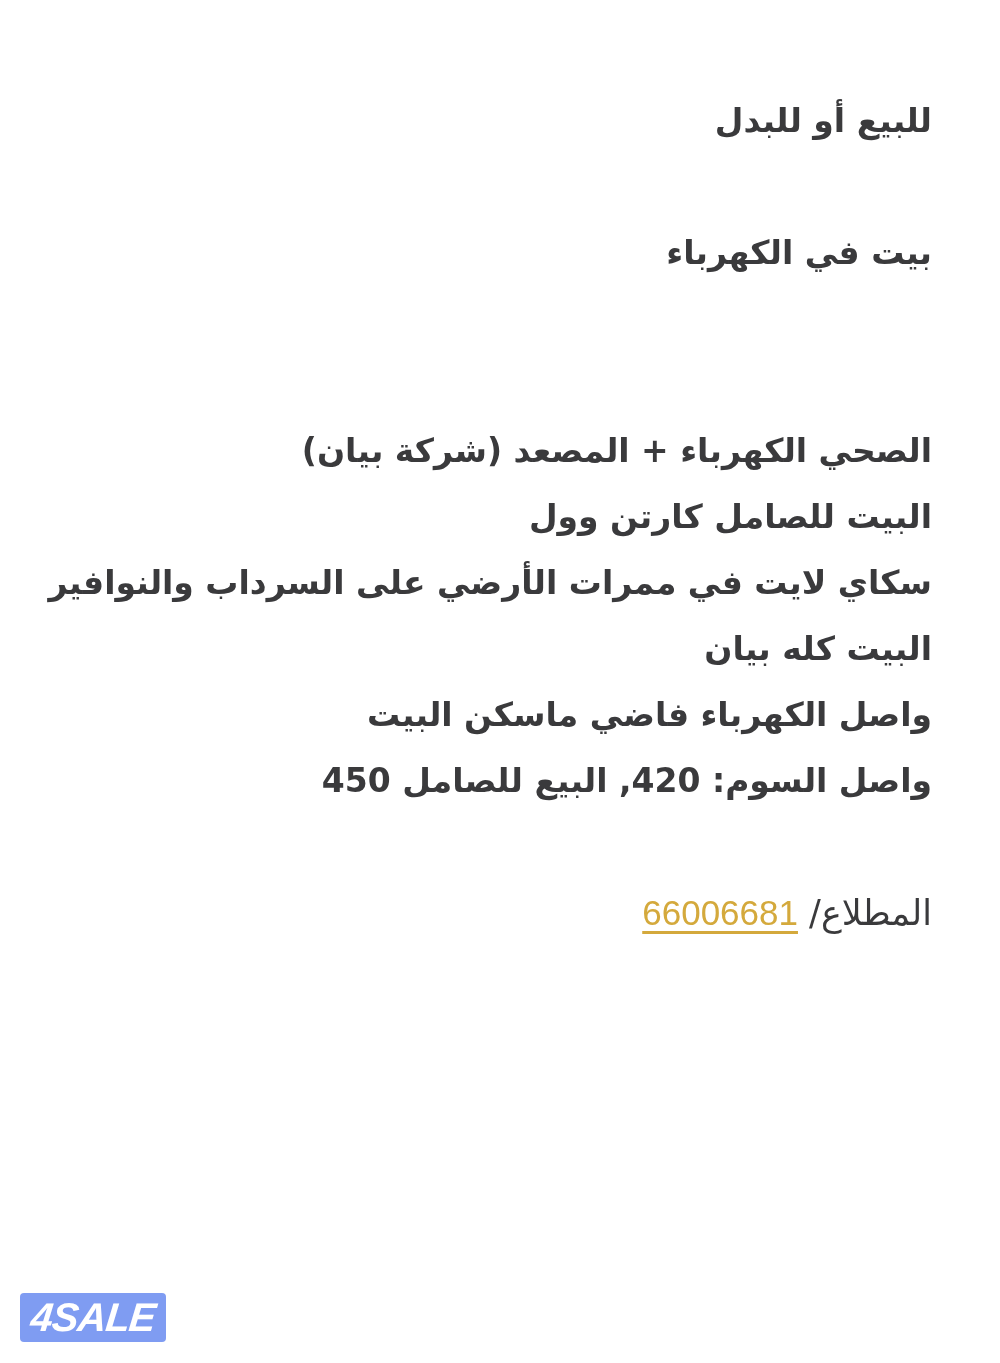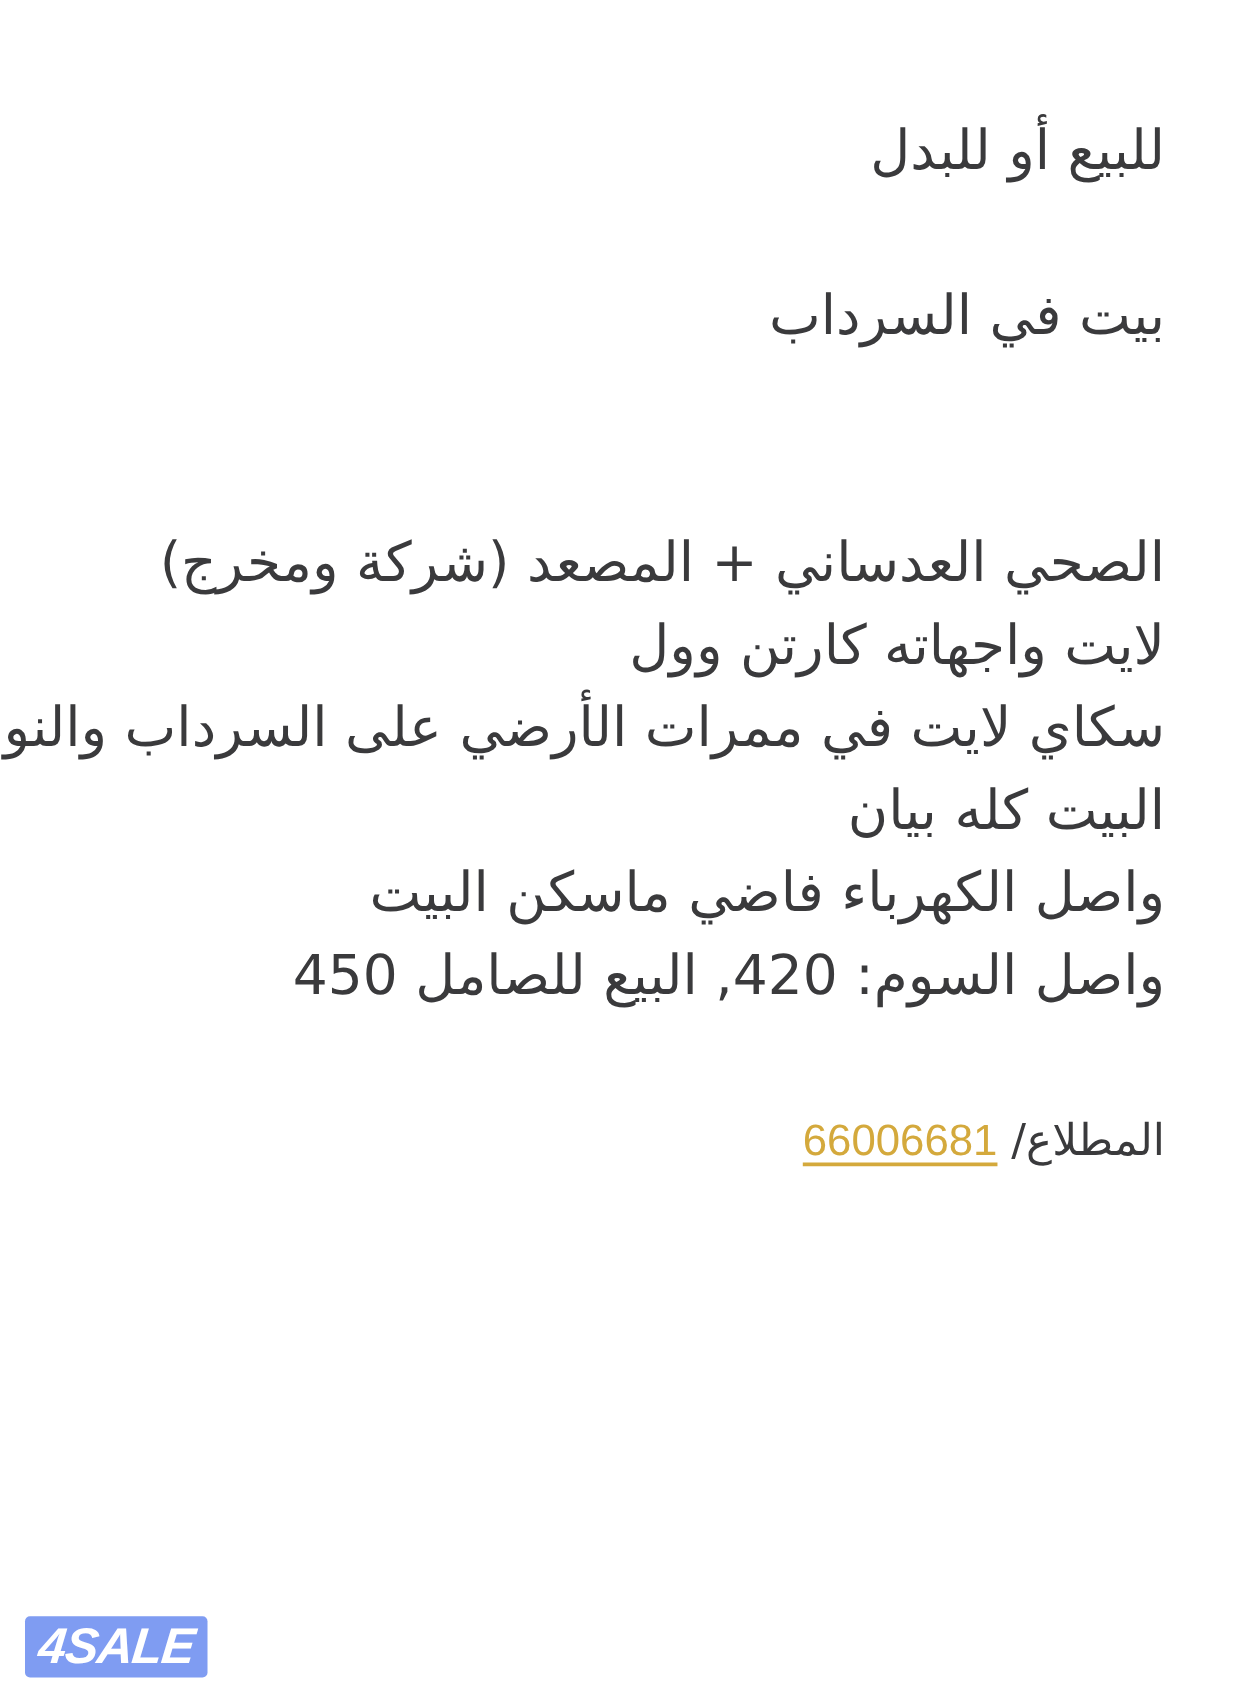--- a/index.html
+++ b/index.html
@@ -17,22 +17,22 @@
     .doc {
       position: absolute;
       top: 88px;
       right: 68px;
       width: 900px;
       direction: rtl;
       text-align: right;
       color: #3a3a3c;
     }
     .line {
-      font-size: 44px;
-      font-weight: normal;
+      font-size: 33px;
+      font-weight: bold;
       line-height: 66px;
       height: 66px;
       white-space: nowrap;
       letter-spacing: -0.5px;
     }
     .gap {
       height: 66px;
     }
     .contact {
       font-size: 35px;
@@ -75,27 +75,27 @@
       transform: skewX(-6deg);
     }
   </style>
 </head>
 <body>
 
 <div class="doc">
   <div class="line">للبيع أو للبدل</div>
   <div class="gap"></div>
 
-  <div class="line">بيت في السرداب</div>
+  <div class="line">بيت في الكهرباء</div>
   <div class="gap"></div>
 
   <div class="gap"></div>
 
-  <div class="line">الصحي العدساني + المصعد (شركة ومخرج)</div>
-  <div class="line">لايت واجهاته كارتن وول</div>
+  <div class="line">الصحي الكهرباء + المصعد (شركة بيان)</div>
+  <div class="line">البيت للصامل كارتن وول</div>
   <div class="line">سكاي لايت في ممرات الأرضي على السرداب والنوافير</div>
   <div class="line">البيت كله بيان</div>
   <div class="line">واصل الكهرباء فاضي ماسكن البيت</div>
   <div class="line">واصل السوم: 420, البيع للصامل 450</div>
   <div class="gap"></div>
 
   <div class="contact">
     <span>المطلاع/ </span><span class="phone-link">66006681</span>
   </div>
 </div>

